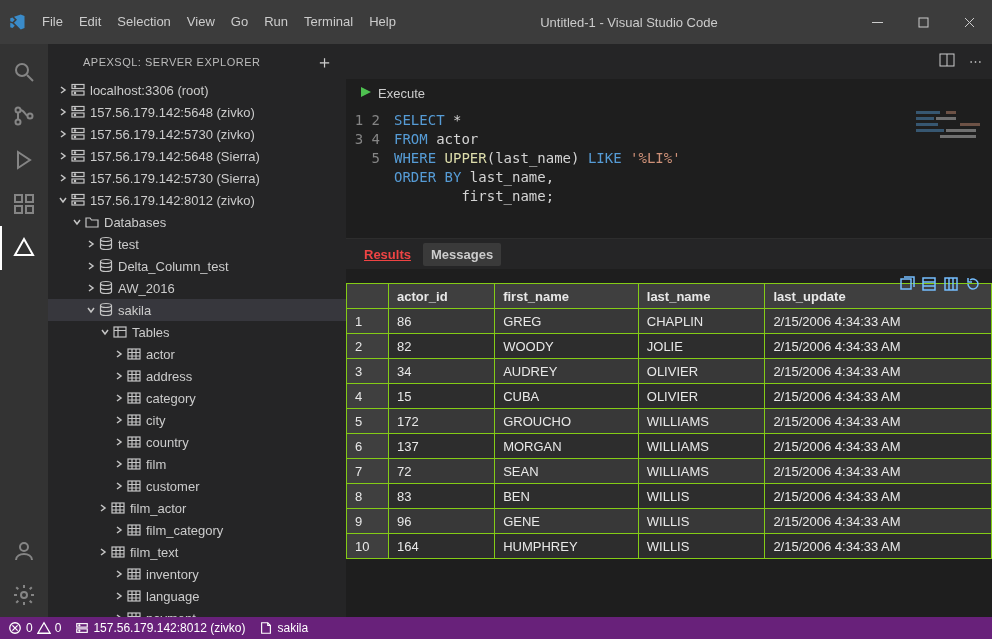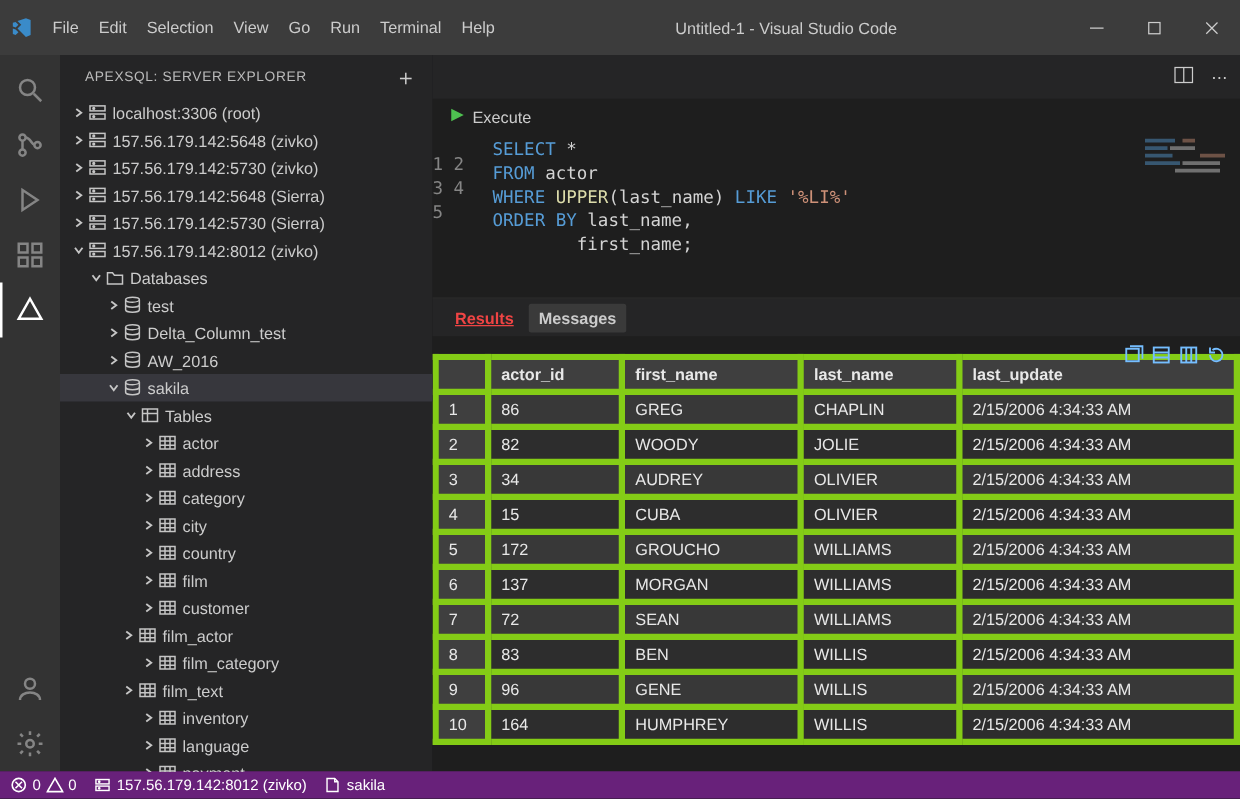--- a/index.html
+++ b/index.html
@@ -67,20 +67,21 @@
     flex-direction:column;
     min-width:0;
   }
   .sidebar-header {
     height:35px;
     display:flex; align-items:center; justify-content:space-between;
     padding:0 12px 0 20px;
     color:#bbbbbb;
     font-size:11px;
     letter-spacing:0.5px;
+    margin-left:15px;
   }
   .sidebar-header .plus { color:#cccccc; cursor:pointer; font-size:18px; line-height:1;}
   .tree { flex:1; overflow:auto; padding-bottom:6px;}
   .tree-node {
     display:flex; align-items:center;
     height:22px;
     padding-right:6px;
     white-space:nowrap;
     color:#cccccc;
     cursor:default;
@@ -127,27 +128,27 @@
   }
   .breadcrumb-row .play { color:#4ec150; }
 
   .code-area {
     display:flex;
     position:relative;
     flex:0 0 auto;
   }
   .gutter {
     width:48px;
+    text-align:right;
     padding:4px 14px 4px 0;
     color:#858585;
     font-family:Consolas, monospace;
     font-size:14px;
     line-height:19px;
     user-select:none;
-    margin-top:12px;
   }
   .code {
     padding:4px 0;
     font-family:Consolas, monospace;
     font-size:14px;
     line-height:19px;
     color:#d4d4d4;
     white-space:pre;
   }
   .kw { color:#569cd6; }
@@ -209,21 +210,21 @@
     overflow:auto;
     margin-top:14px;
   }
   table.results {
     border-collapse:collapse;
     width:100%;
     font-size:13px;
     color:#e8e8e8;
   }
   table.results th, table.results td {
-    border:5px solid #84cc16;
+    border:1px solid #84cc16;
     padding:4px 8px;
     text-align:left;
     height:25px;
   }
   table.results thead th {
     background:#3f3f3f;
     font-weight:600;
     color:#e8e8e8;
   }
   table.results th.rownum-head {

